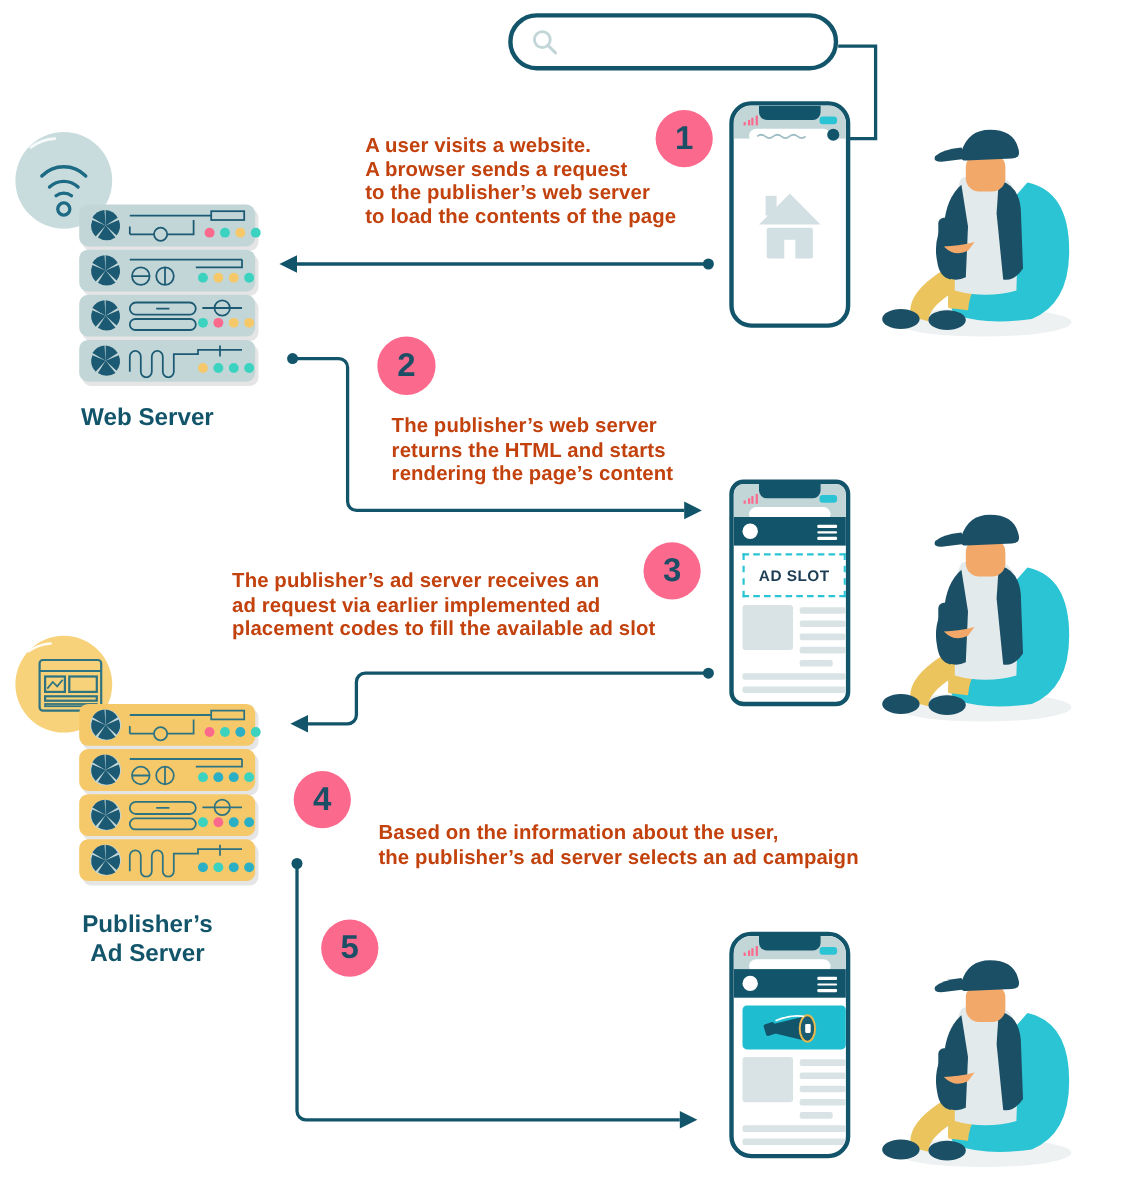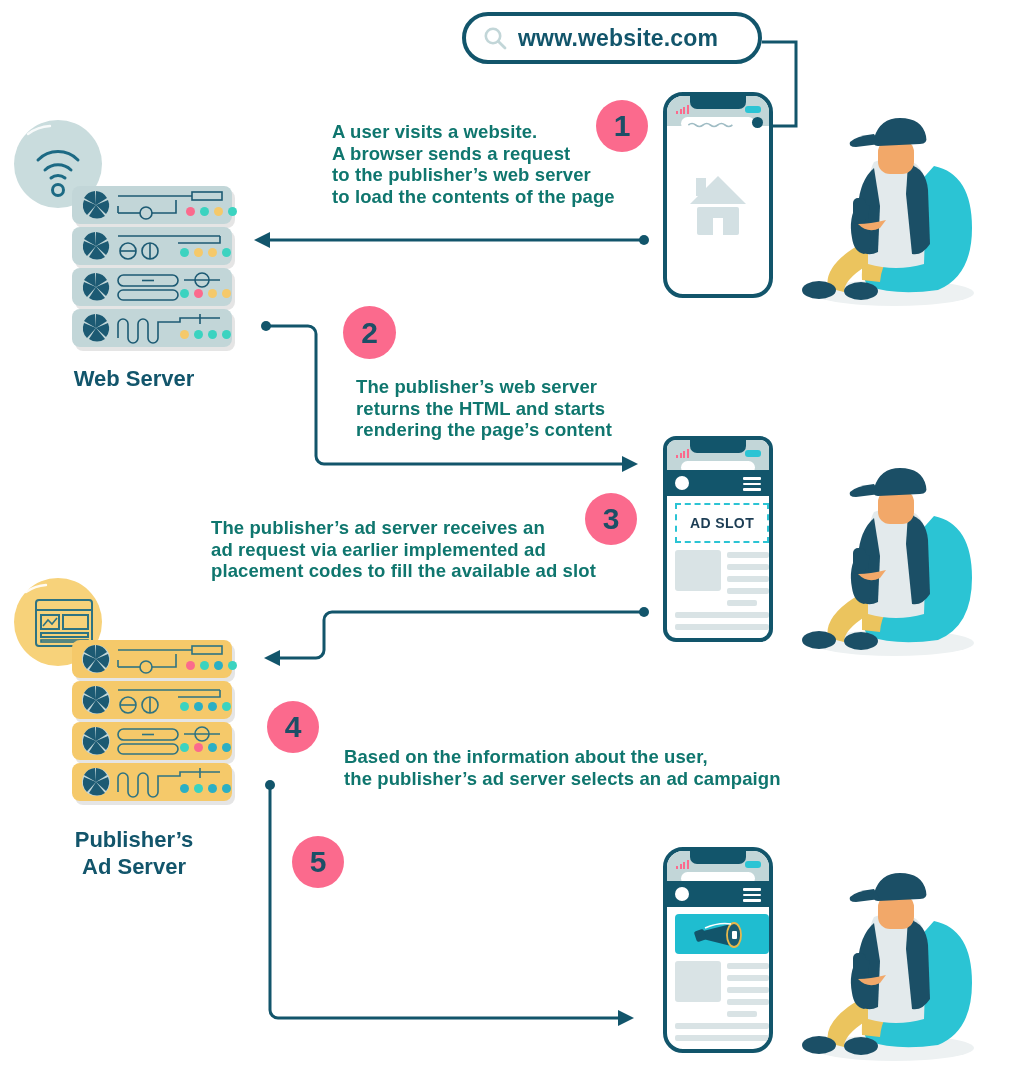--- a/index.html
+++ b/index.html
@@ -37,21 +37,21 @@
     border-radius:50%;
     background:#FB6A8D;
     color:#1C4F66;
     display:flex; align-items:center; justify-content:center;
     font-weight:700;
     box-sizing:border-box;
   }
 
   
   .steptext{
-    color:#0f766e;
+    color:#c2410c;
     font-weight:700;
     font-size:18.5px;
     line-height:21.5px;
     white-space:pre-line;
     letter-spacing:.1px;
   }
 
   
   .servlabel{
     color:#12556B;
@@ -146,21 +146,20 @@
 
 <div id="stage">
 
   <div id="searchbar" class="abs">
     <span class="mag">
       <svg viewBox="0 0 26 26" width="26" height="26">
         <circle cx="11" cy="11" r="7.2" fill="none" stroke="#C2D6D8" stroke-width="2.6"></circle>
         <line x1="16.2" y1="16.2" x2="23" y2="23" stroke="#C2D6D8" stroke-width="2.8" stroke-linecap="round"></line>
       </svg>
     </span>
-    <span class="url">www.website.com</span>
   </div>
 
   <svg class="conn" style="left:760px;top:38px;" width="50" height="92">
     <path d="M2 4 H36 V88 H4" fill="none" stroke="#12556B" stroke-width="3"></path>
   </svg>
 
   <div class="abs" style="left:14px;top:578px;width:240px;height:310px;">
     <div class="halo ad" style="left:0px;top:0px;width:88px;height:88px;">
       <svg viewBox="0 0 88 88" width="88" height="88">
         <path d="M12 14 a40 40 0 0 1 20 -7" fill="none" stroke="#ffffff" stroke-width="2.4" stroke-linecap="round" opacity=".9"></path>

